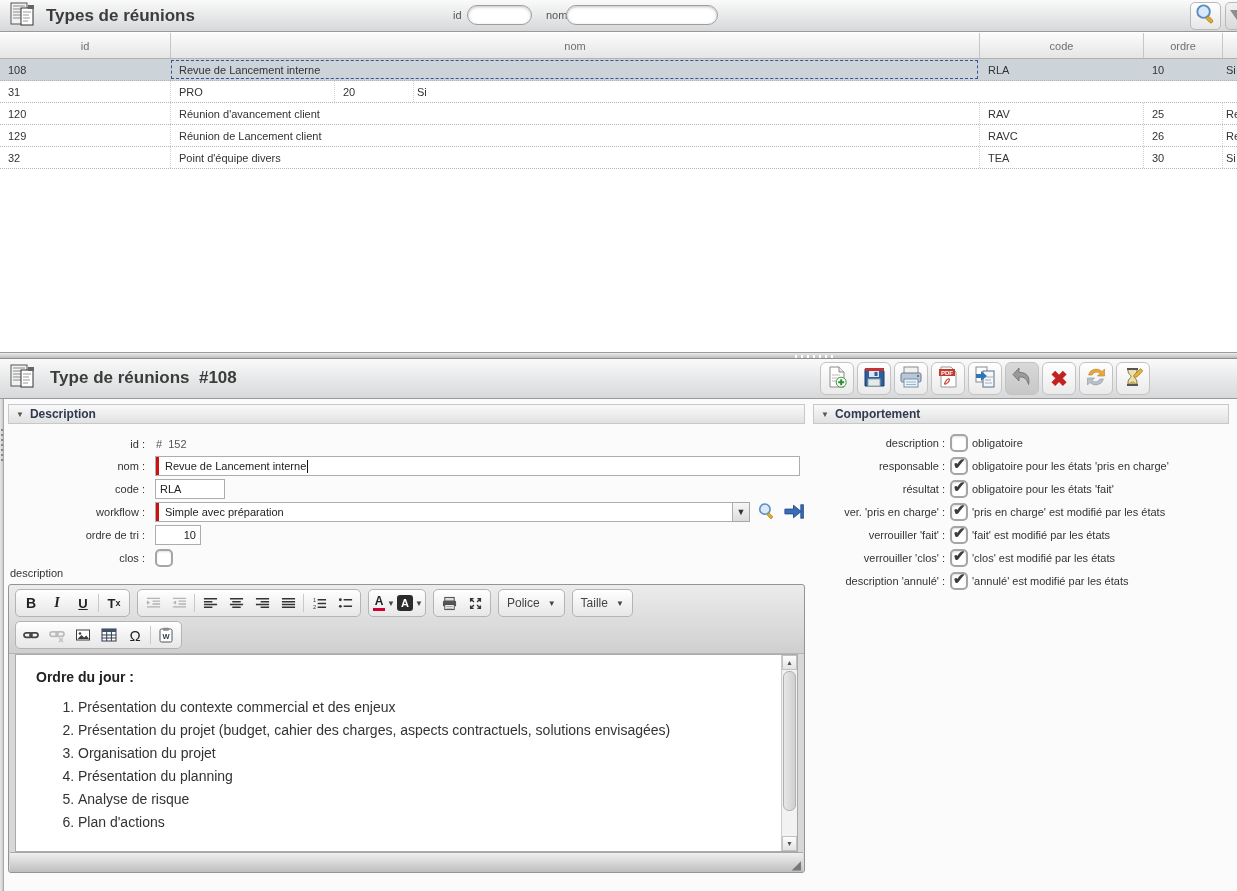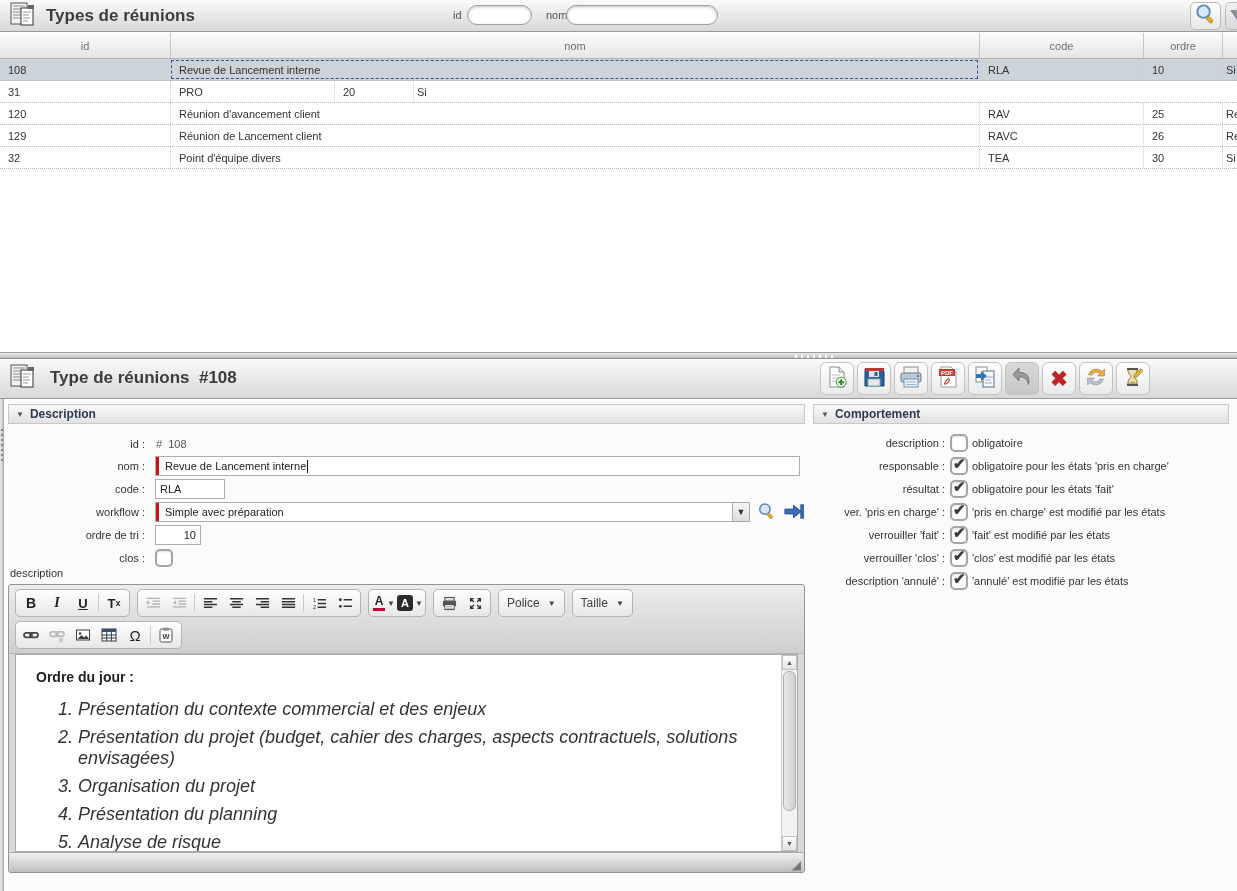--- a/index.html
+++ b/index.html
@@ -104,21 +104,21 @@
   .abg { width:16px; height:16px; background:#2b2b2b; border-radius:3px; color:#fff;
     display:flex; align-items:center; justify-content:center; font-size:11px; font-weight:bold; }
   .dd-arrow { font-size:8px; color:#444; margin-left:2px; }
   .cke-select { display:flex; align-items:center; gap:6px; border:1px solid #b4b4b4; border-radius:5px;
     background:linear-gradient(#ffffff,#e7e7e7); height:28px; padding:0 8px; font-size:12px; color:#444; cursor:pointer; }
   .omega { font-size:15px; color:#222; }
 
   .cke-content { position:relative; margin:0 6px; height:198px; background:#fff; border:1px solid #aaa; overflow:hidden; }
   .cke-text { position:absolute; left:0; top:0; right:16px; bottom:0; padding:14px 10px 0 20px; color:#333; }
   .cke-text h4 { font-size:14px; color:#222; margin-bottom:14px; }
-  .cke-text ol { font-size:18px; padding-left:42px;font-style:italic; }
+  .cke-text ol { font-size:14px; padding-left:42px; }
   .cke-text li { margin-bottom:7px; }
   .sb { position:absolute; right:0; top:0; bottom:0; width:16px; background:#f2f2f2; border-left:1px solid #ccc; }
   .sb-arrow { position:absolute; left:0; width:15px; height:15px; background:linear-gradient(#fdfdfd,#e3e3e3);
     border:1px solid #c2c2c2; color:#555; font-size:7px; display:flex; align-items:center; justify-content:center; cursor:pointer; }
   .sb-thumb { position:absolute; left:1px; width:13px; border:1px solid #b0b0b0; border-radius:6px;
     background:linear-gradient(90deg,#e8e8e8,#cfcfcf); cursor:grab; }
   .cke-footer { position:relative; height:20px; margin:0 1px; background:linear-gradient(#efefef,#bfbfbf);
     border-top:1px solid #a8a8a8; }
   .resize-grip { position:absolute; right:2px; bottom:1px; font-size:12px; color:#777; cursor:nwse-resize; line-height:1; }
 
@@ -313,21 +313,21 @@
       <span class="sec-arrow">▼</span>
       <span>Description</span>
     </div>
     <div class="section-bar" style="left:813px; width:416px;">
       <span class="sec-arrow">▼</span>
       <span>Comportement</span>
     </div>
 
     <div class="frm-row" style="left:8px; top:75px;">
       <span class="frm-label">id :</span>
-      <span style="white-space:pre; color:#555; padding-left:6px;">#  108</span>
+      <span style="white-space:pre; color:#555; padding-left:6px;">#  152</span>
     </div>
     <div class="frm-row" style="left:8px; top:97px;">
       <span class="frm-label">nom :</span>
       <div class="inp req-pad" style="width:645px; margin-left:5px;">
         <span class="req"></span>
         <span>Revue de Lancement interne</span>
         <span class="caret"></span>
       </div>
     </div>
     <div class="frm-row" style="left:8px; top:120px;">

